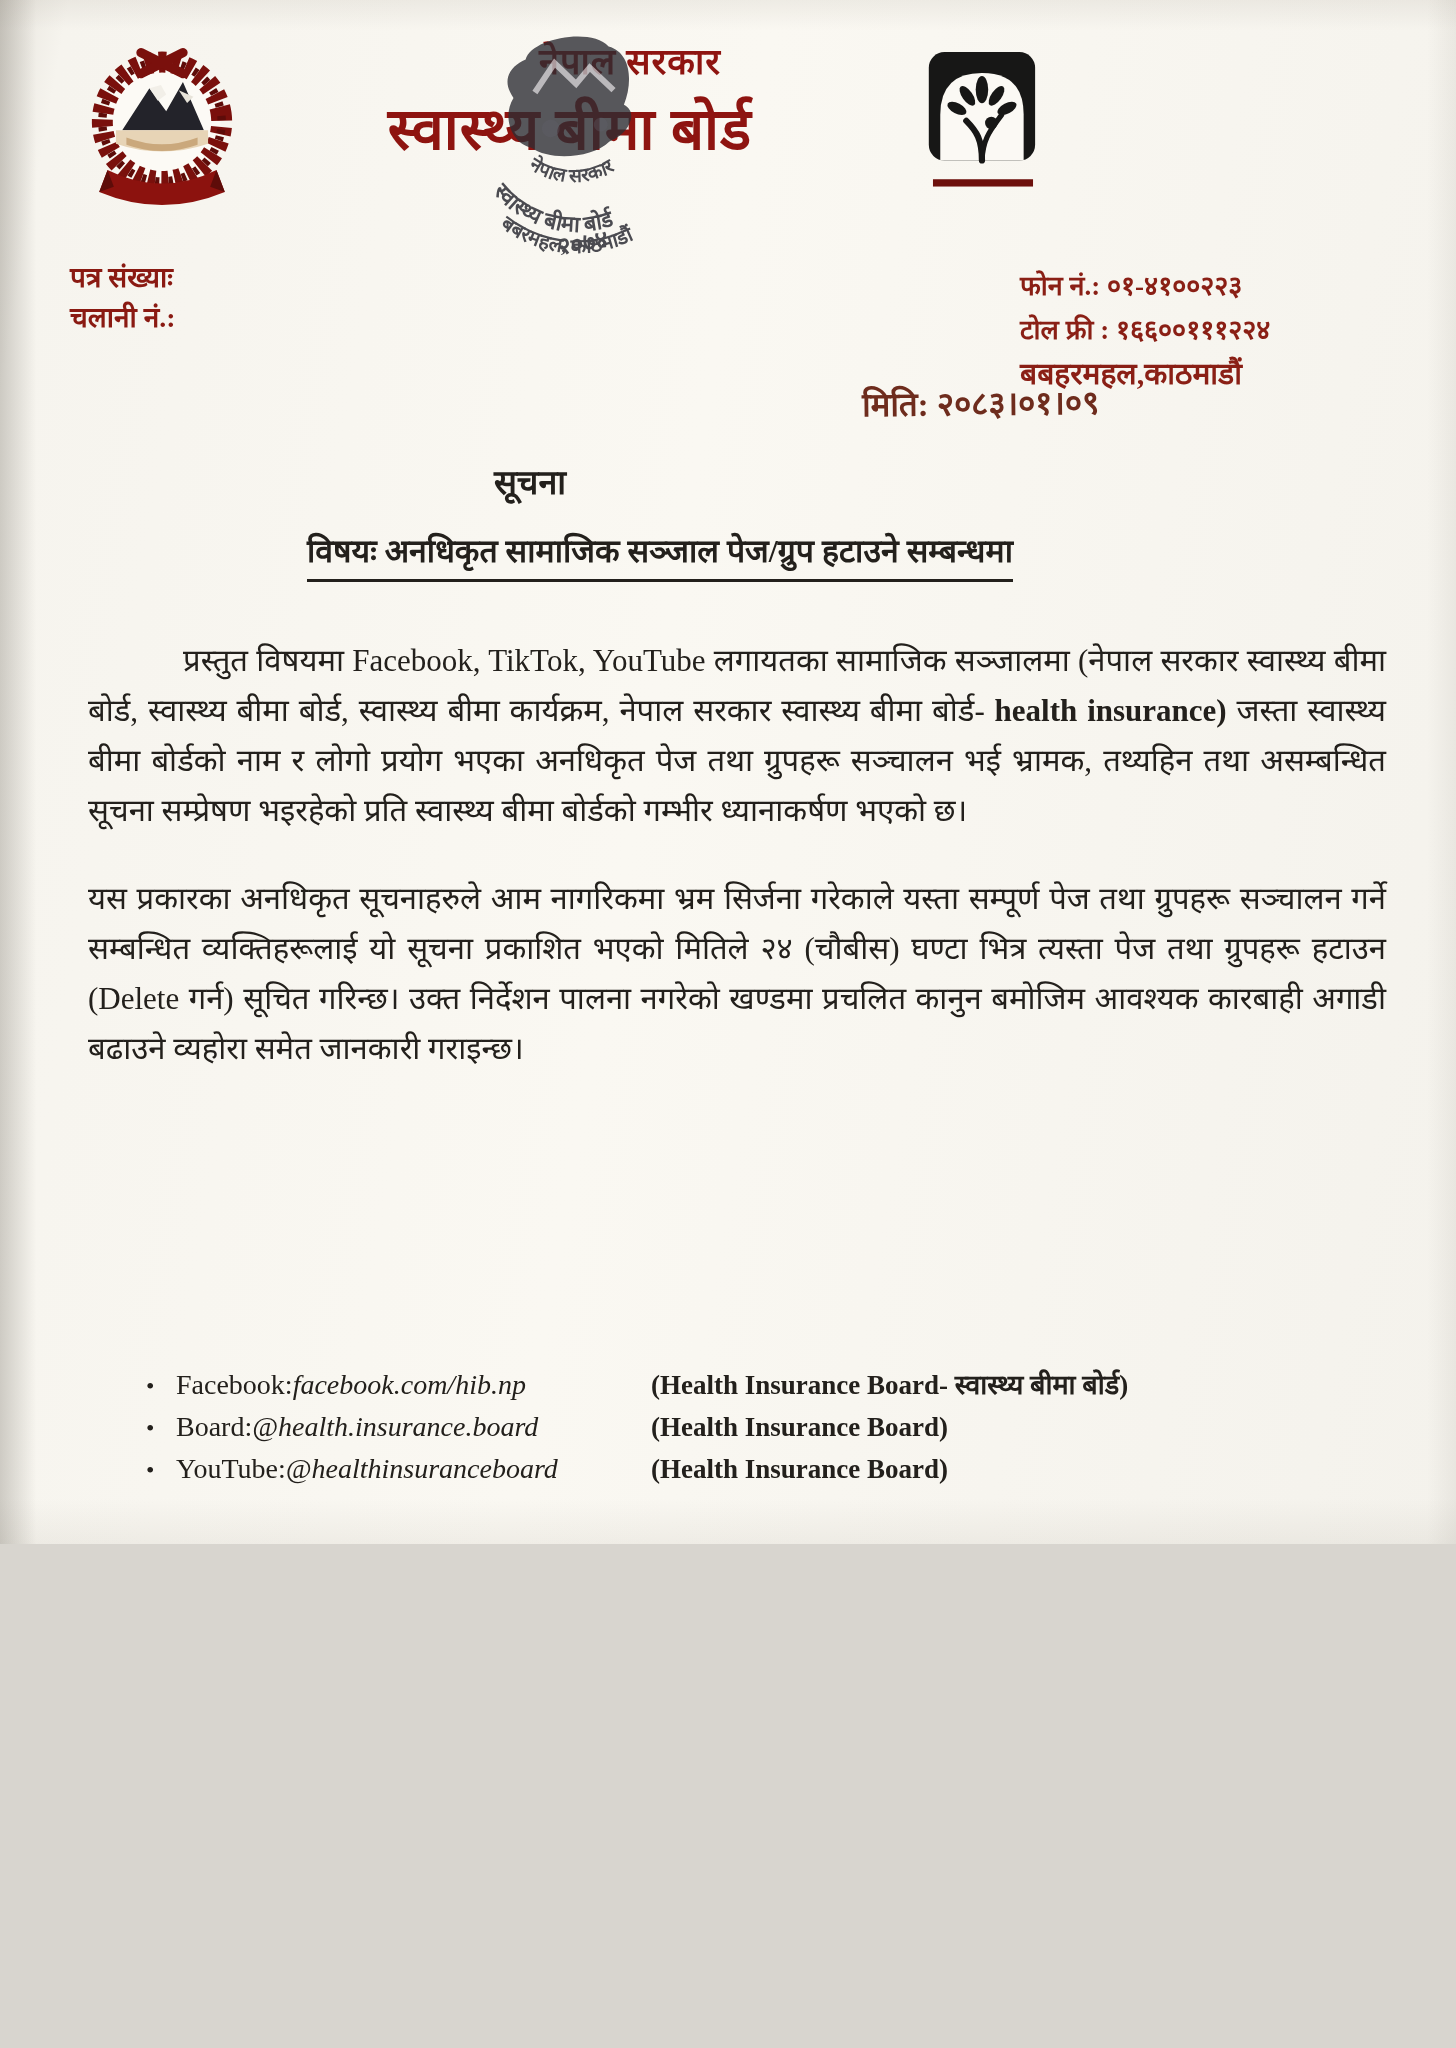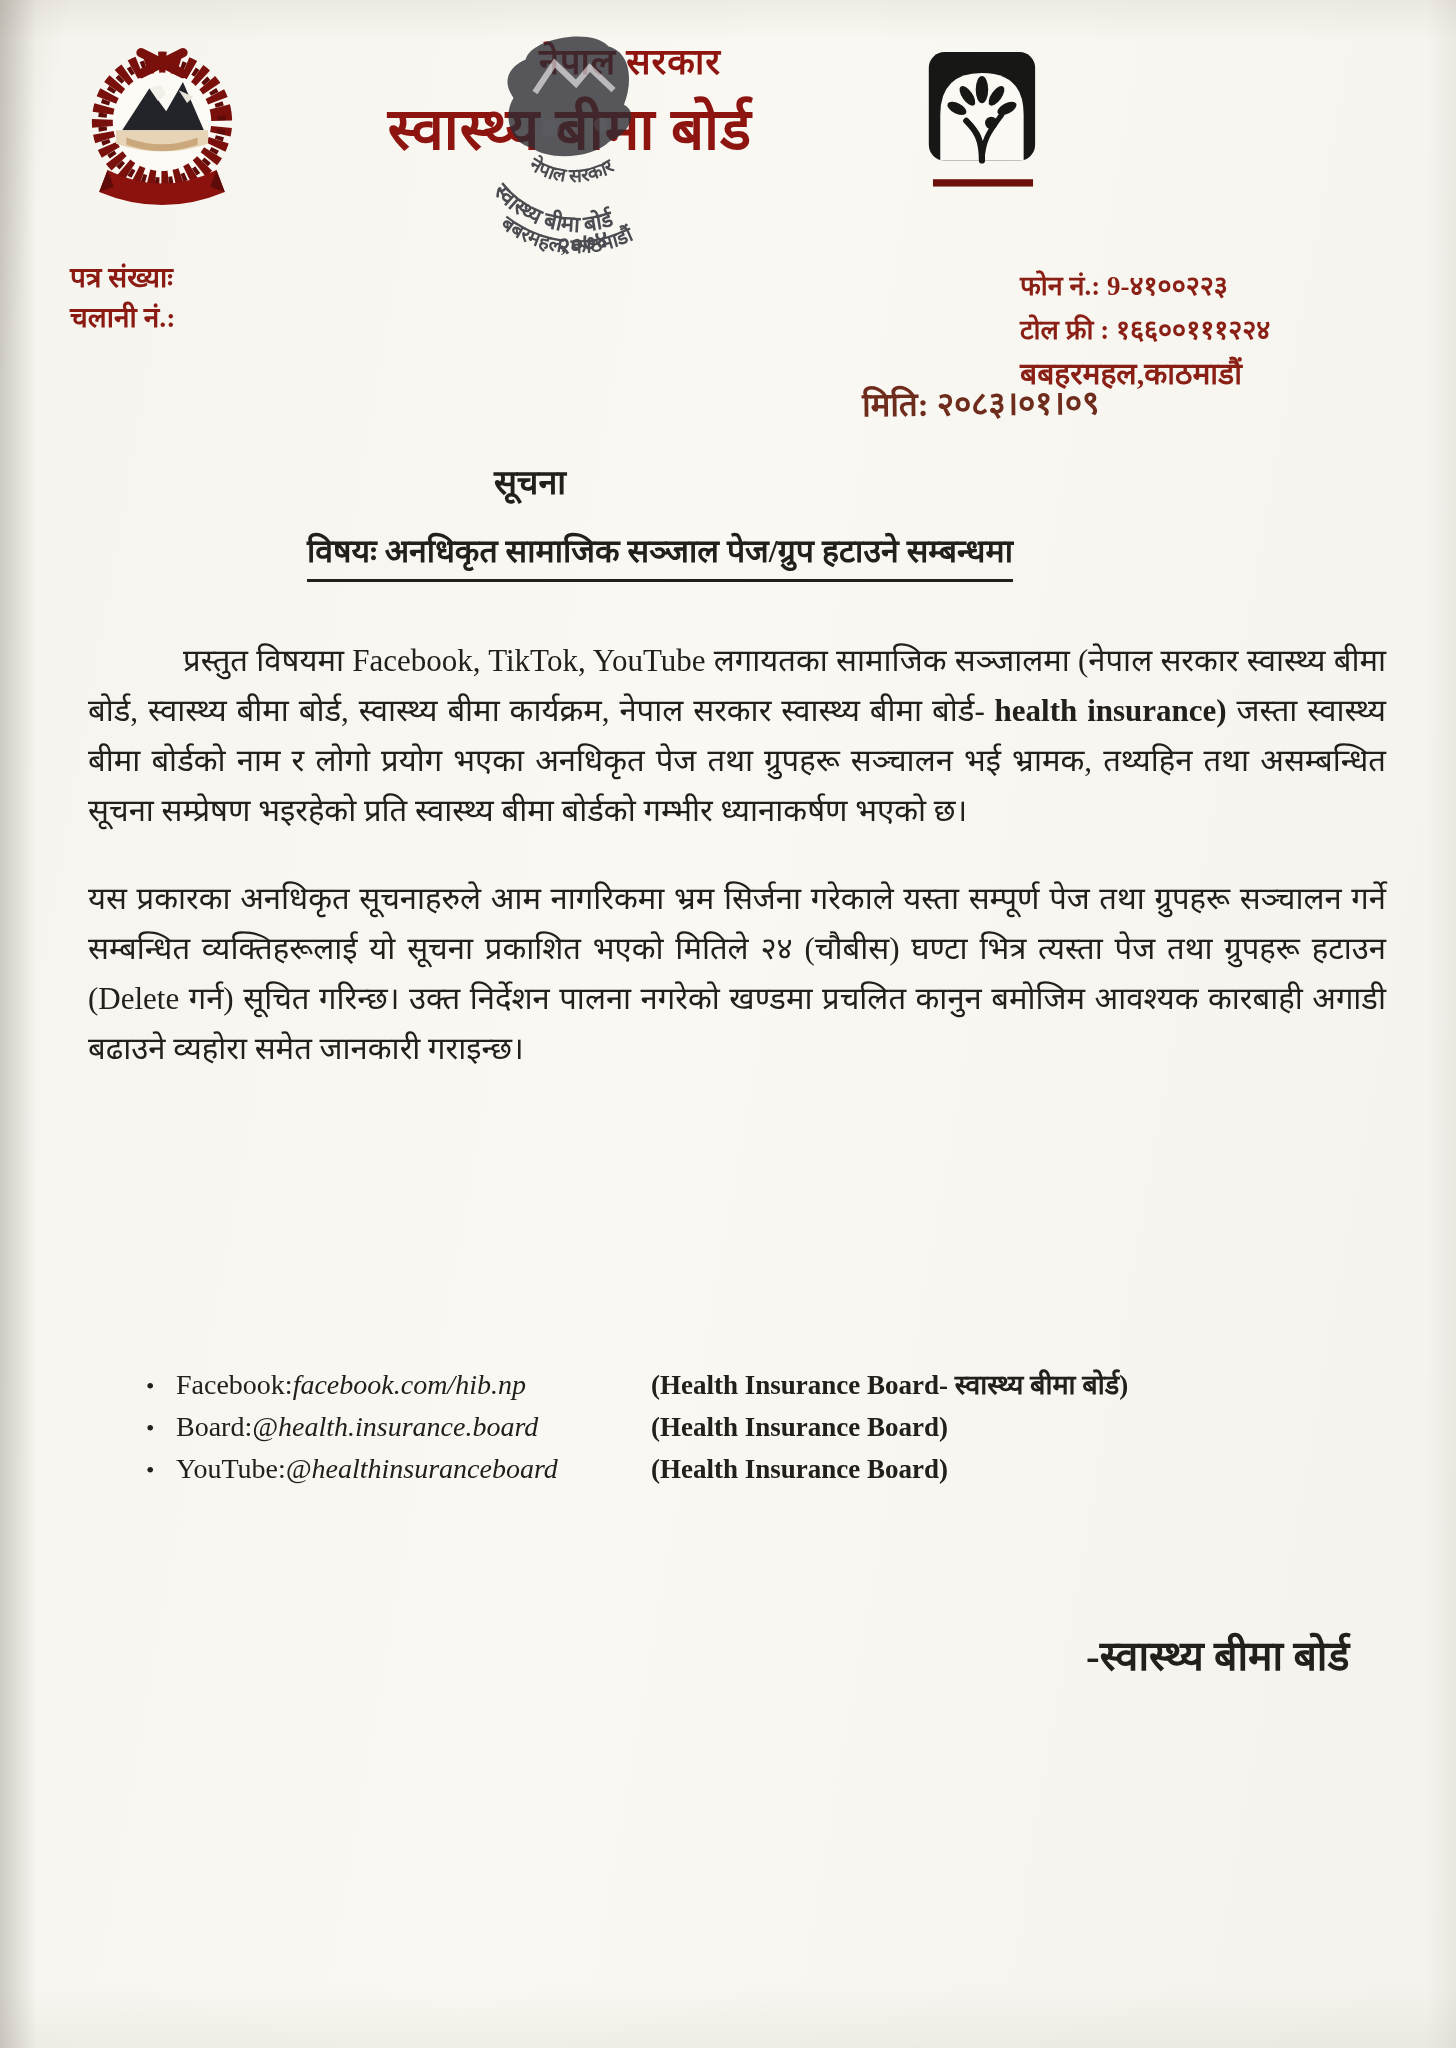--- a/index.html
+++ b/index.html
@@ -1,17 +1,17 @@
 <!DOCTYPE html>
 <html><head>
 <meta charset="utf-8">
 <style>
   html,body{margin:0;padding:0;background:#d8d5cf;}
   .page{
-    position:relative;width:1456px;height:2048px;margin:0 auto;overflow:hidden;
+    position:relative;width:1456px;height:1544px;margin:0 auto;overflow:hidden;
     background:linear-gradient(100deg,#e7e4dd 0%,#f6f4ee 4%,#faf8f2 45%,#f4f2ec 100%);
     font-family:"Liberation Serif","DejaVu Serif",serif;color:#23201c;
   }
   .page::before{content:"";position:absolute;inset:0;pointer-events:none;
     background:
       linear-gradient(90deg,rgba(110,105,95,.30),rgba(110,105,95,0) 2.5%),
       linear-gradient(270deg,rgba(130,125,115,.10),rgba(0,0,0,0) 2%),
       linear-gradient(180deg,rgba(150,142,128,.12),rgba(0,0,0,0) 2%),
       linear-gradient(0deg,rgba(150,142,128,.10),rgba(0,0,0,0) 3%);}
   .abs{position:absolute;}
@@ -104,21 +104,21 @@
       <rect x="8" y="124" width="96" height="7" fill="#6d100c"></rect>
     </svg>
   </div>
 
   <div class="abs meta-left">
     <div>पत्र संख्याः</div>
     <div>चलानी नं.:</div>
   </div>
 
   <div class="abs contact">
-    <div>फोन नं.: 9-४१००२२३</div>
+    <div>फोन नं.: ०१-४१००२२३</div>
     <div>टोल फ्री : १६६००१११२२४</div>
     <div class="addr">बबहरमहल,काठमाडौं</div>
   </div>
 
   <div class="abs date-line">मिति: २०८३।०१।०९</div>
 
   <div class="abs notice-head">सूचना</div>
   <div class="abs subject">
     <span>विषयः अनधिकृत सामाजिक सञ्जाल पेज/ग्रुप हटाउने सम्बन्धमा</span>
   </div>

